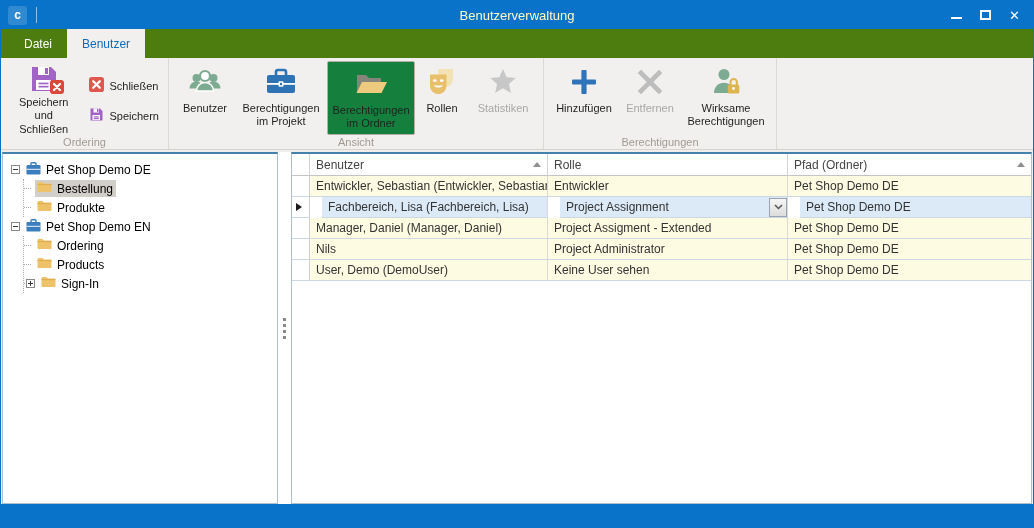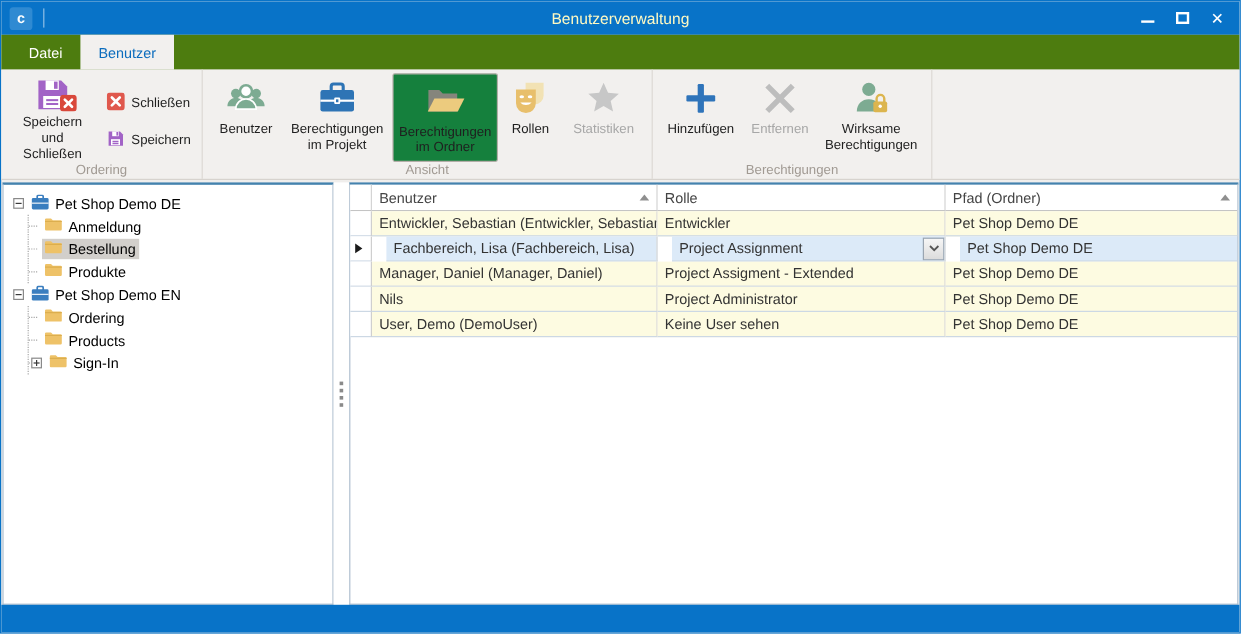--- a/index.html
+++ b/index.html
@@ -253,29 +253,20 @@
               <span><svg width="15" height="13" viewBox="0 0 15 13">
                     <rect x="5" y="0.7" width="5" height="3.6" rx="1" fill="none" stroke="#3a7ebf" stroke-width="1.4"></rect>
                     <rect x="0.5" y="3" width="14" height="9.5" rx="1.2" fill="#3a7ebf"></rect>
                     <rect x="0.5" y="6.8" width="14" height="1" fill="#fff" opacity=".9"></rect>
                   </svg></span>
               <span>Pet Shop Demo DE</span>
             </span>
           </div>
           <div class="children">
             <div class="trow">
-              <span class="titem">
-                <span><svg width="15" height="12" viewBox="0 0 15 12">
-                      <path d="M0.5 2a1 1 0 0 1 1-1h4L7 2.5h6.5a1 1 0 0 1 1 1V10a1 1 0 0 1-1 1h-12a1 1 0 0 1-1-1z" fill="#eec268"></path>
-                      <path d="M0.5 3.6h14" stroke="#dcae4e" stroke-width="1"></path>
-                    </svg></span>
-                <span>Anmeldung</span>
-              </span>
-            </div>
-            <div class="trow">
               <span class="titem selected">
                 <span><svg width="15" height="12" viewBox="0 0 15 12">
                       <path d="M0.5 2a1 1 0 0 1 1-1h4L7 2.5h6.5a1 1 0 0 1 1 1V10a1 1 0 0 1-1 1h-12a1 1 0 0 1-1-1z" fill="#eec268"></path>
                       <path d="M0.5 3.6h14" stroke="#dcae4e" stroke-width="1"></path>
                     </svg></span>
                 <span>Bestellung</span>
               </span>
             </div>
             <div class="trow">
               <span class="titem">

